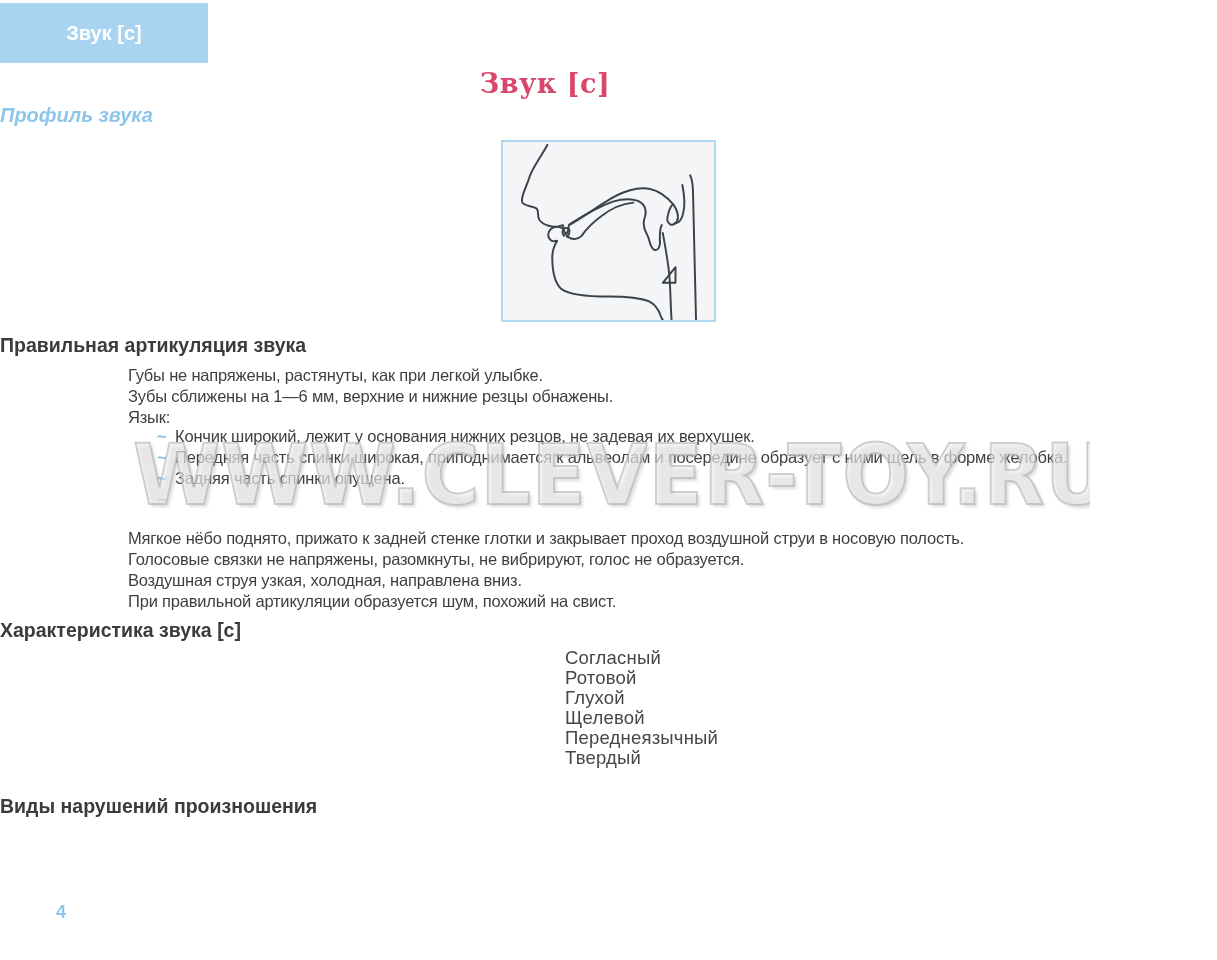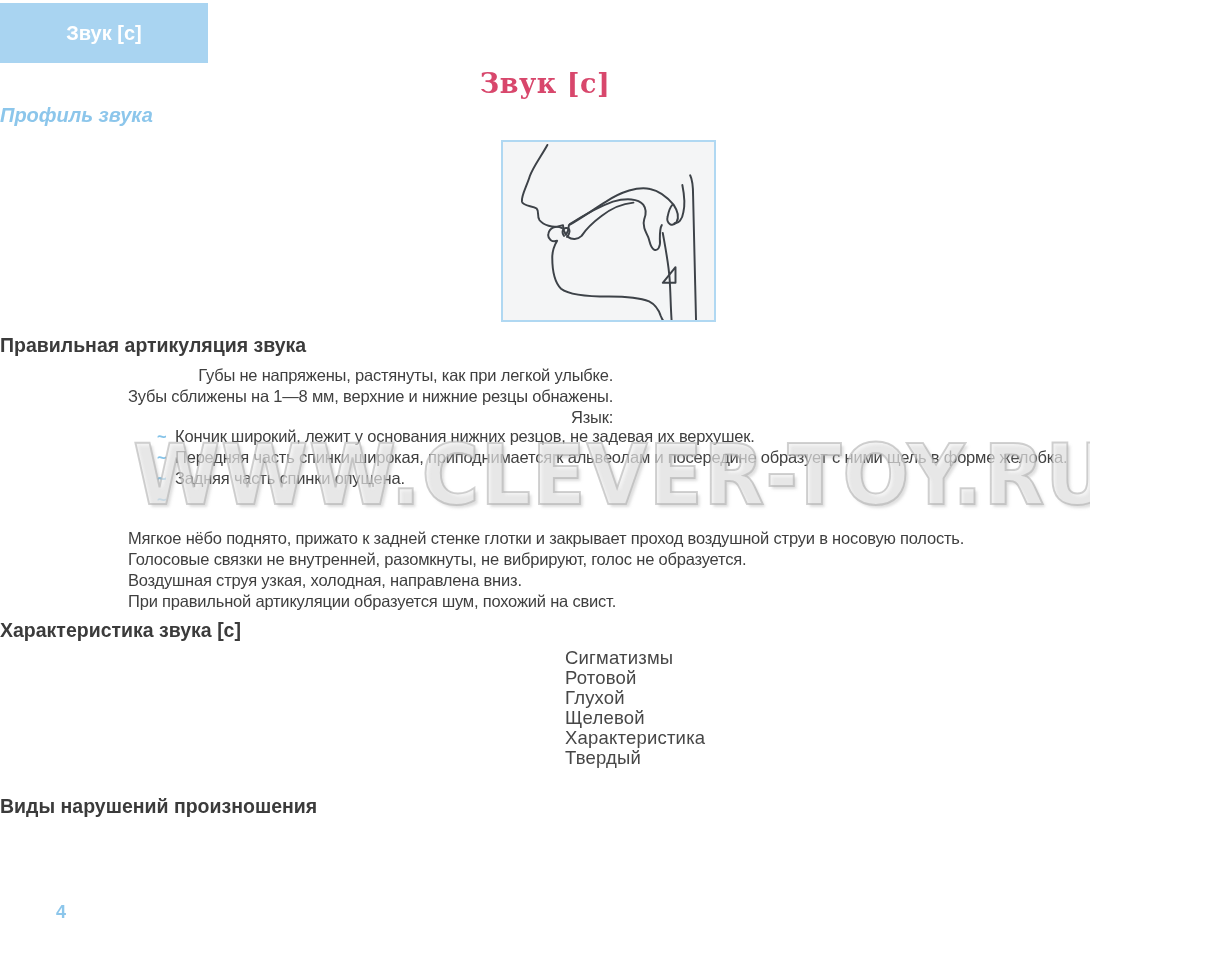--- a/index.html
+++ b/index.html
@@ -30,21 +30,21 @@
     position:absolute; left:0; width:100%; text-align:left;
     font-weight:bold; font-size:19.5px; color:#3b3b3b;
   }
   #heading-articulation { top:334px; }
   #heading-characteristics { top:619px; }
   #heading-violations { top:779px;margin-top:16px; }
   .textblock {
     position:absolute; left:128px; font-size:16.5px; line-height:21px;
     letter-spacing:-0.2px; white-space:nowrap; color:#3f3f3f;
   }
-  #intro-block { top:365px;text-align:right; }
+  #intro-block { top:365px; }
   #tongue-list { top:426px; }
   #outro-block { top:528px; }
   #violations-block { top:804px; }
   .tongue-item { position:relative; padding-left:47px; }
   .tilde {
     position:absolute; left:29px; top:0; color:#85c3e8; font-weight:bold;
   }
   .char-list {
     position:absolute; left:565px; top:648px; font-size:18.5px;
     line-height:20px; letter-spacing:0.2px; color:#474747;
@@ -106,21 +106,21 @@
                C155,166 159,172 161,178 C162,180 162,181 163,182"></path>
 
       <path d="M163,144 L176,128 L176,144 Z"></path>
     </svg>
   </div>
 
   <div class="heading" id="heading-articulation">Правильная артикуляция звука</div>
 
   <div class="textblock" id="intro-block">
     <div>Губы не напряжены, растянуты, как при легкой улыбке.</div>
-    <div>Зубы сближены на 1—8 мм, верхние и нижние резцы обнажены.</div>
+    <div>Зубы сближены на 1—6 мм, верхние и нижние резцы обнажены.</div>
     <div>Язык:</div>
   </div>
 
   <div class="textblock" id="tongue-list">
     <div class="tongue-item">
       <span class="tilde">~</span>
       <span>Кончик широкий, лежит у основания нижних резцов, не задевая их верхушек.</span>
     </div>
     <div class="tongue-item">
       <span class="tilde">~</span>
@@ -133,33 +133,33 @@
       <span class="tilde">~</span>
       <span>Задняя часть спинки опущена.</span>
     </div>
     <div class="tongue-item">
       <span class="tilde">~</span>
     </div>
   </div>
 
   <div class="textblock" id="outro-block">
     <div>Мягкое нёбо поднято, прижато к задней стенке глотки и закрывает проход воздушной струи в носовую полость.</div>
-    <div>Голосовые связки не внутренней, разомкнуты, не вибрируют, голос не образуется.</div>
+    <div>Голосовые связки не напряжены, разомкнуты, не вибрируют, голос не образуется.</div>
     <div>Воздушная струя узкая, холодная, направлена вниз.</div>
     <div>При правильной артикуляции образуется шум, похожий на свист.</div>
   </div>
 
   <div class="heading" id="heading-characteristics">Характеристика звука [с]</div>
 
   <div class="char-list">
-    <div>Сигматизмы</div>
+    <div>Согласный</div>
     <div>Ротовой</div>
     <div>Глухой</div>
     <div>Щелевой</div>
-    <div>Характеристика</div>
+    <div>Переднеязычный</div>
     <div>Твердый</div>
   </div>
 
   <div class="heading" id="heading-violations">Виды нарушений произношения</div>
 
 
   <div class="watermark">WWW.CLEVER-TOY.RU</div>
 
   <div class="page-number">4</div>
 

